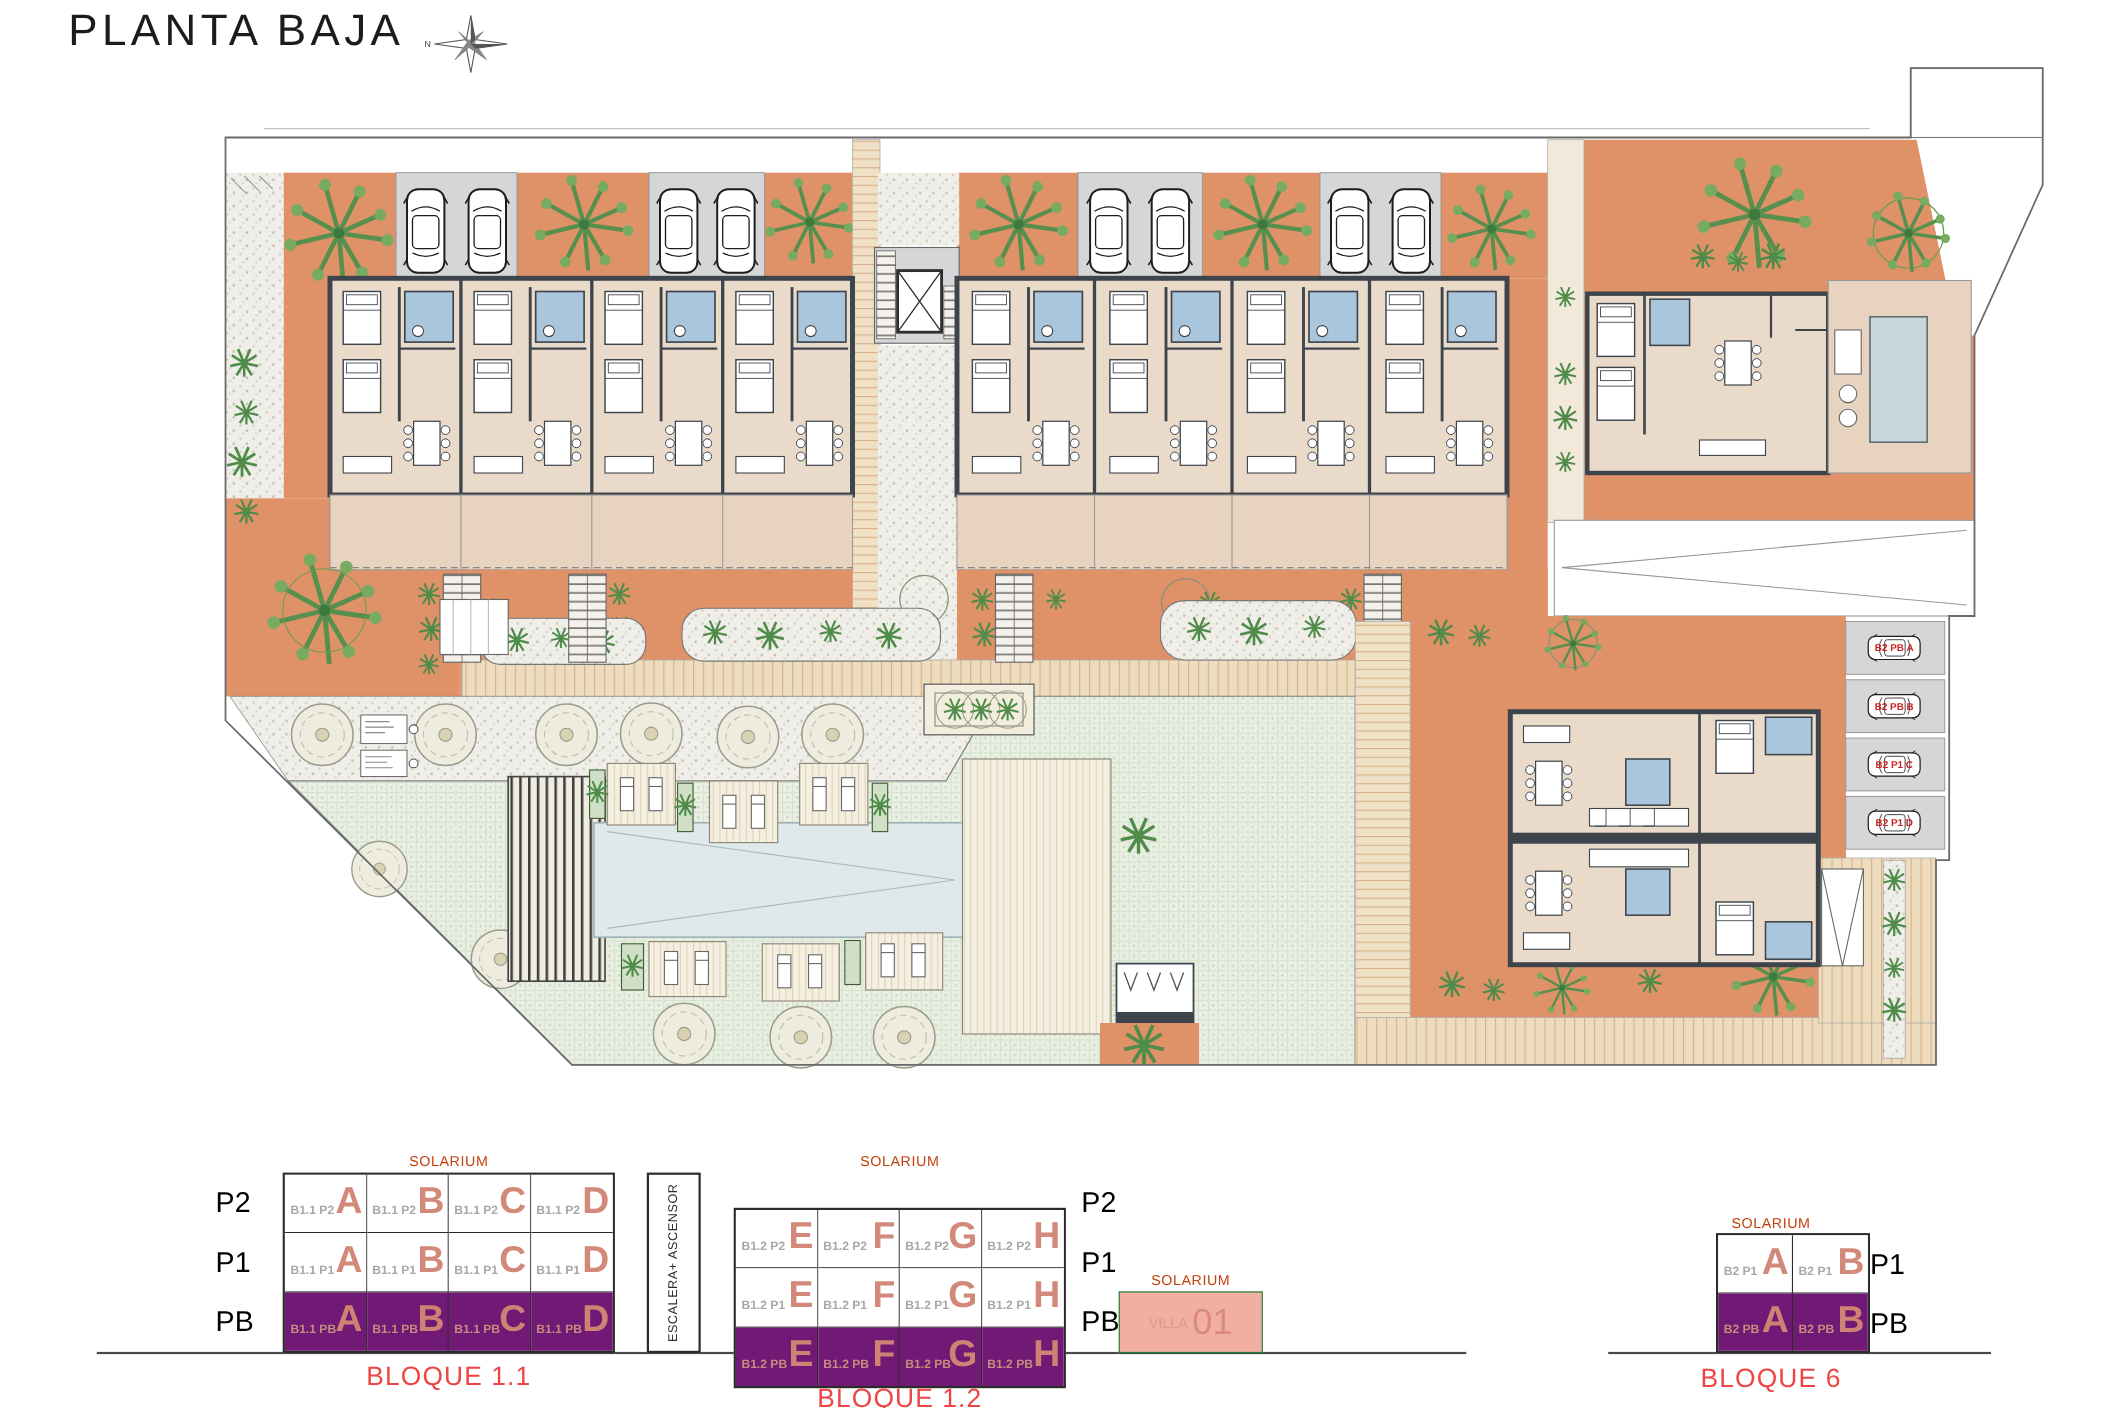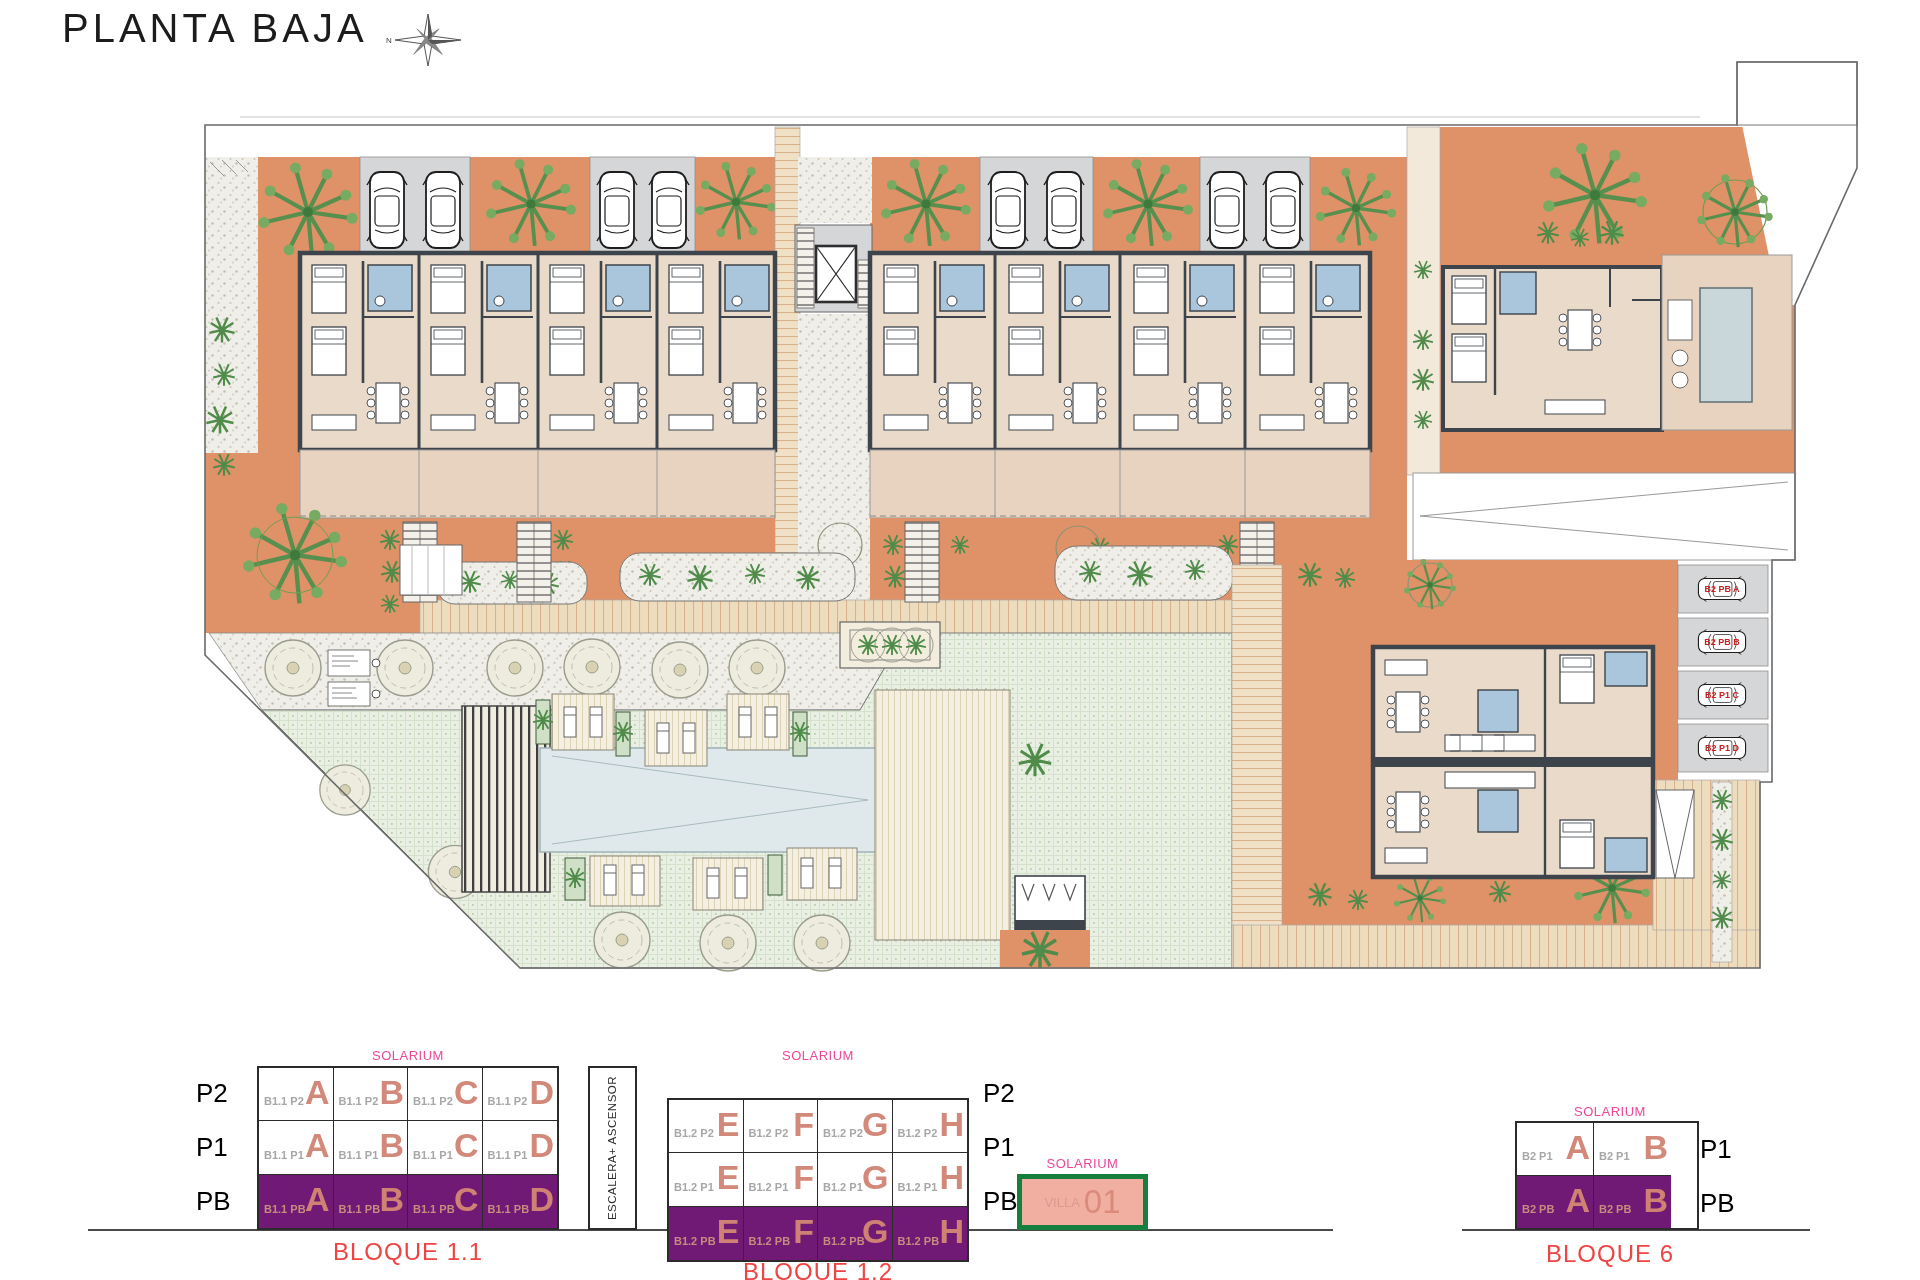--- a/index.html
+++ b/index.html
@@ -13,27 +13,27 @@
   .urow{display:flex;flex:1;}
   .ucell{position:relative;width:75.5px;box-sizing:border-box;border-right:1px solid #2b2b2b;border-bottom:1px solid #2b2b2b;background:#fff;font-weight:bold;}
   .ucell.w77{width:77px;}
   .urow:last-child .ucell{border-bottom:none;}
   .urow .ucell:last-child{border-right:none;}
   .urow.hl .ucell{background:#701a75;}
   .ucode{position:absolute;left:5px;bottom:13px;font-size:11px;color:#A7A7A7;white-space:nowrap;}
   .uletter{position:absolute;right:3px;top:50%;transform:translateY(-54%);font-size:34px;color:#D2897A;}
   .urow.hl .ucode{color:#C68D7E;}
   .urow.hl .uletter{color:#CF8274;}
-  .solarium{font-size:13px;color:#ec4899;text-align:center;letter-spacing:.5px;}
+  .solarium{font-size:13px;color:#c2410c;text-align:center;letter-spacing:.5px;}
   .floorlbl{font-size:26px;color:#000000;text-align:right;}
   .blklbl{font-size:24px;color:#ef4444;text-align:center;letter-spacing:1px;}
   .gline{height:2px;background:#4a4a4a;}
   .escbox{border:2px solid #2b2b2b;box-sizing:border-box;display:flex;align-items:center;justify-content:center;background:#fff;}
   .escbox span{transform:rotate(-90deg);white-space:nowrap;font-size:11.5px;color:#2c2c2c;letter-spacing:.5px;}
-  .villabox{background:#F0AFA0;border:5px solid #15803d;box-sizing:border-box;display:flex;align-items:center;justify-content:center;gap:4px;}
+  .villabox{background:#F0AFA0;border:1px solid #15803d;box-sizing:border-box;display:flex;align-items:center;justify-content:center;gap:4px;}
   .villabox .vcode{font-size:13px;color:#DA9A8C;}
   .villabox .vnum{font-size:33px;color:#DA8B7B;}
   svg text{font-family:"Liberation Sans","DejaVu Sans",sans-serif;}
 </style>
 </head>
 <body>
 
 <div class="page">
 
   <svg class="abs" style="left:0;top:0" width="1920" height="1280" viewBox="0 0 1920 1280">
@@ -631,21 +631,21 @@
   <div class="abs blklbl" style="left:667px;top:1258px;width:302px;">BLOQUE 1.2</div>
 
   <div class="abs solarium" style="left:1017px;top:1156px;width:131px;">SOLARIUM</div>
   <div class="abs villabox" style="left:1017px;top:1174px;width:131px;height:56px;">
     <span class="vcode">VILLA</span>
     <span class="vnum">01</span>
   </div>
 
   <div class="abs solarium" style="left:1533px;top:1104px;width:154px;"></div>
   <div class="abs solarium" style="left:1533px;top:1104px;width:154px;">SOLARIUM</div>
-  <div class="abs utable" style="left:1515px;top:1121px;width:184px;height:109px;">
+  <div class="abs utable" style="left:1560px;top:1121px;width:140px;height:109px;">
     <div class="urow">
       <div class="ucell w77">
           <span class="ucode">B2 P1</span>
           <span class="uletter">A</span>
         </div>
       <div class="ucell w77">
           <span class="ucode">B2 P1</span>
           <span class="uletter">B</span>
         </div>
     </div>

